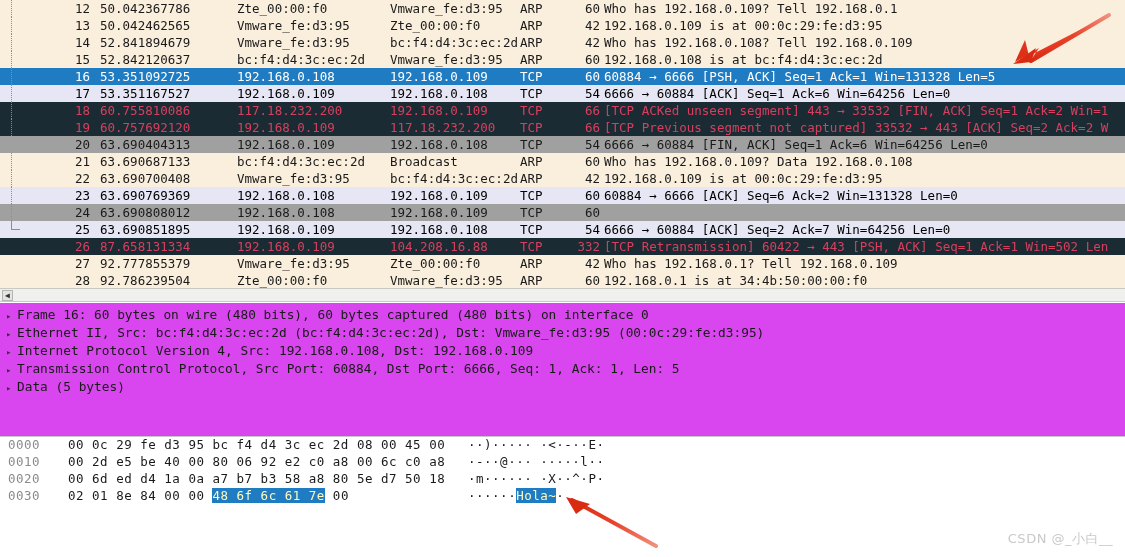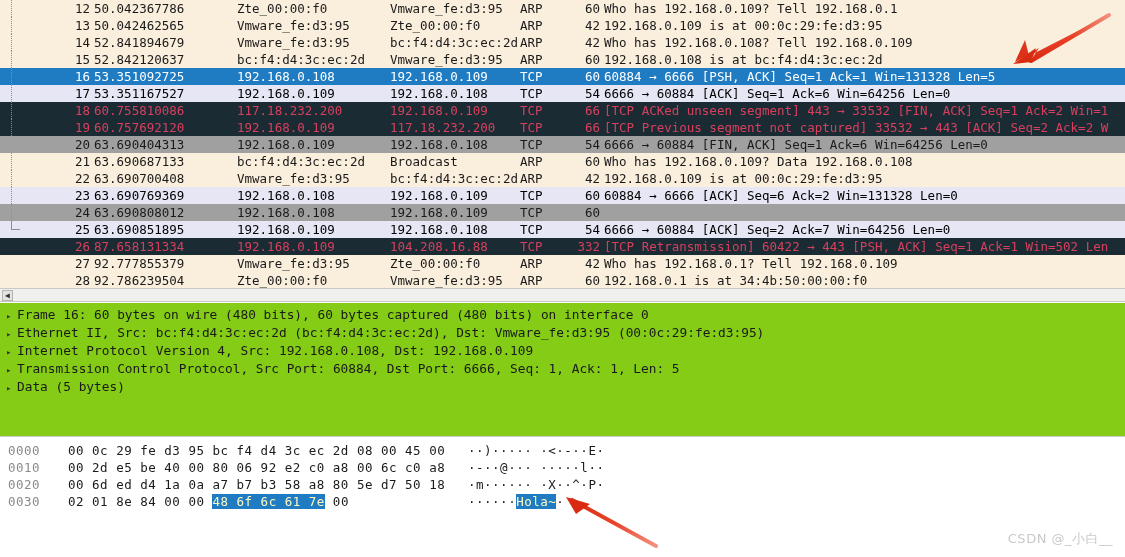--- a/index.html
+++ b/index.html
@@ -27,21 +27,21 @@
   }
   .gutter-line {
     position:absolute; left:11px; top:0; width:0; height:17px;
     border-left:1px dotted #8b8ba0;
   }
   .gutter-elbow {
     position:absolute; left:11px; top:0; width:9px; height:9px;
     border-left:1px solid #8b8ba0; border-bottom:1px solid #8b8ba0;
   }
   .c-no   { position:absolute; left:22px;  width:68px;  text-align:right; }
-  .c-time { position:absolute; left:94px;  width:128px; text-align:left; }
+  .c-time { position:absolute; left:100px;  width:128px; text-align:left; }
   .c-src  { position:absolute; left:237px; width:150px; text-align:left; }
   .c-dst  { position:absolute; left:390px; width:130px; text-align:left; }
   .c-prot { position:absolute; left:520px; width:46px;  text-align:left; }
   .c-len  { position:absolute; left:568px; width:32px;  text-align:right; }
   .c-info { position:absolute; left:604px; right:0; overflow:hidden; text-overflow:clip; }
 
   
   .sc-arp     { background:#faeedc; color:#1a1a1a; }
   .sc-tcp     { background:#e6e6f5; color:#000000; }
   .sc-bad     { background:#1b2b33; color:#d6405e; }
@@ -55,21 +55,21 @@
   }
   .hscroll .arrow-left {
     position:absolute; left:2px; top:1px; width:11px; height:11px;
     background:#e4e4e1; border:1px solid #b4b4b0;
     font-size:8px; line-height:9px; text-align:center; color:#333;
   }
 
   
   .detail-pane {
     position:absolute; left:0; top:303px; width:1125px; height:133px;
-    background:#84cc16; overflow:hidden; padding-top:3px;
+    background:#d946ef; overflow:hidden; padding-top:3px;
   }
   .drow {
     height:18px; line-height:18px; white-space:nowrap;
     font-size:12.8px; color:#1a1a1a; padding-left:6px;
   }
   .tri {
     display:inline-block; width:11px; color:#333;
     font-size:9px; vertical-align:middle;
   }
 
@@ -310,21 +310,21 @@
         <div class="drow"><span class="tri">▸</span><span>Frame 16: 60 bytes on wire (480 bits), 60 bytes captured (480 bits) on interface 0</span></div>
         <div class="drow"><span class="tri">▸</span><span>Ethernet II, Src: bc:f4:d4:3c:ec:2d (bc:f4:d4:3c:ec:2d), Dst: Vmware_fe:d3:95 (00:0c:29:fe:d3:95)</span></div>
         <div class="drow"><span class="tri">▸</span><span>Internet Protocol Version 4, Src: 192.168.0.108, Dst: 192.168.0.109</span></div>
         <div class="drow"><span class="tri">▸</span><span>Transmission Control Protocol, Src Port: 60884, Dst Port: 6666, Seq: 1, Ack: 1, Len: 5</span></div>
         <div class="drow"><span class="tri">▸</span><span>Data (5 bytes)</span></div>
       </div>
   </div>
 
   <div class="hex-pane">
     <div class="hex-sep"></div>
-    <div id="hexrows" style="padding-top:6px;">
+    <div id="hexrows" style="">
         <div class="hrow">
           <div class="h-off">0000</div>
           <div class="h-bytes"><span>00 0c 29 fe d3 95 bc f4   d4 3c ec 2d 08 00 45 00</span><span class="hl"></span><span></span></div>
           <div class="h-ascii"><span>··)····· ·&lt;·-··E·</span><span class="hl"></span><span></span></div>
         </div>
         <div class="hrow">
           <div class="h-off">0010</div>
           <div class="h-bytes"><span>00 2d e5 be 40 00 80 06   92 e2 c0 a8 00 6c c0 a8</span><span class="hl"></span><span></span></div>
           <div class="h-ascii"><span>·-··@··· ·····l··</span><span class="hl"></span><span></span></div>
         </div>

